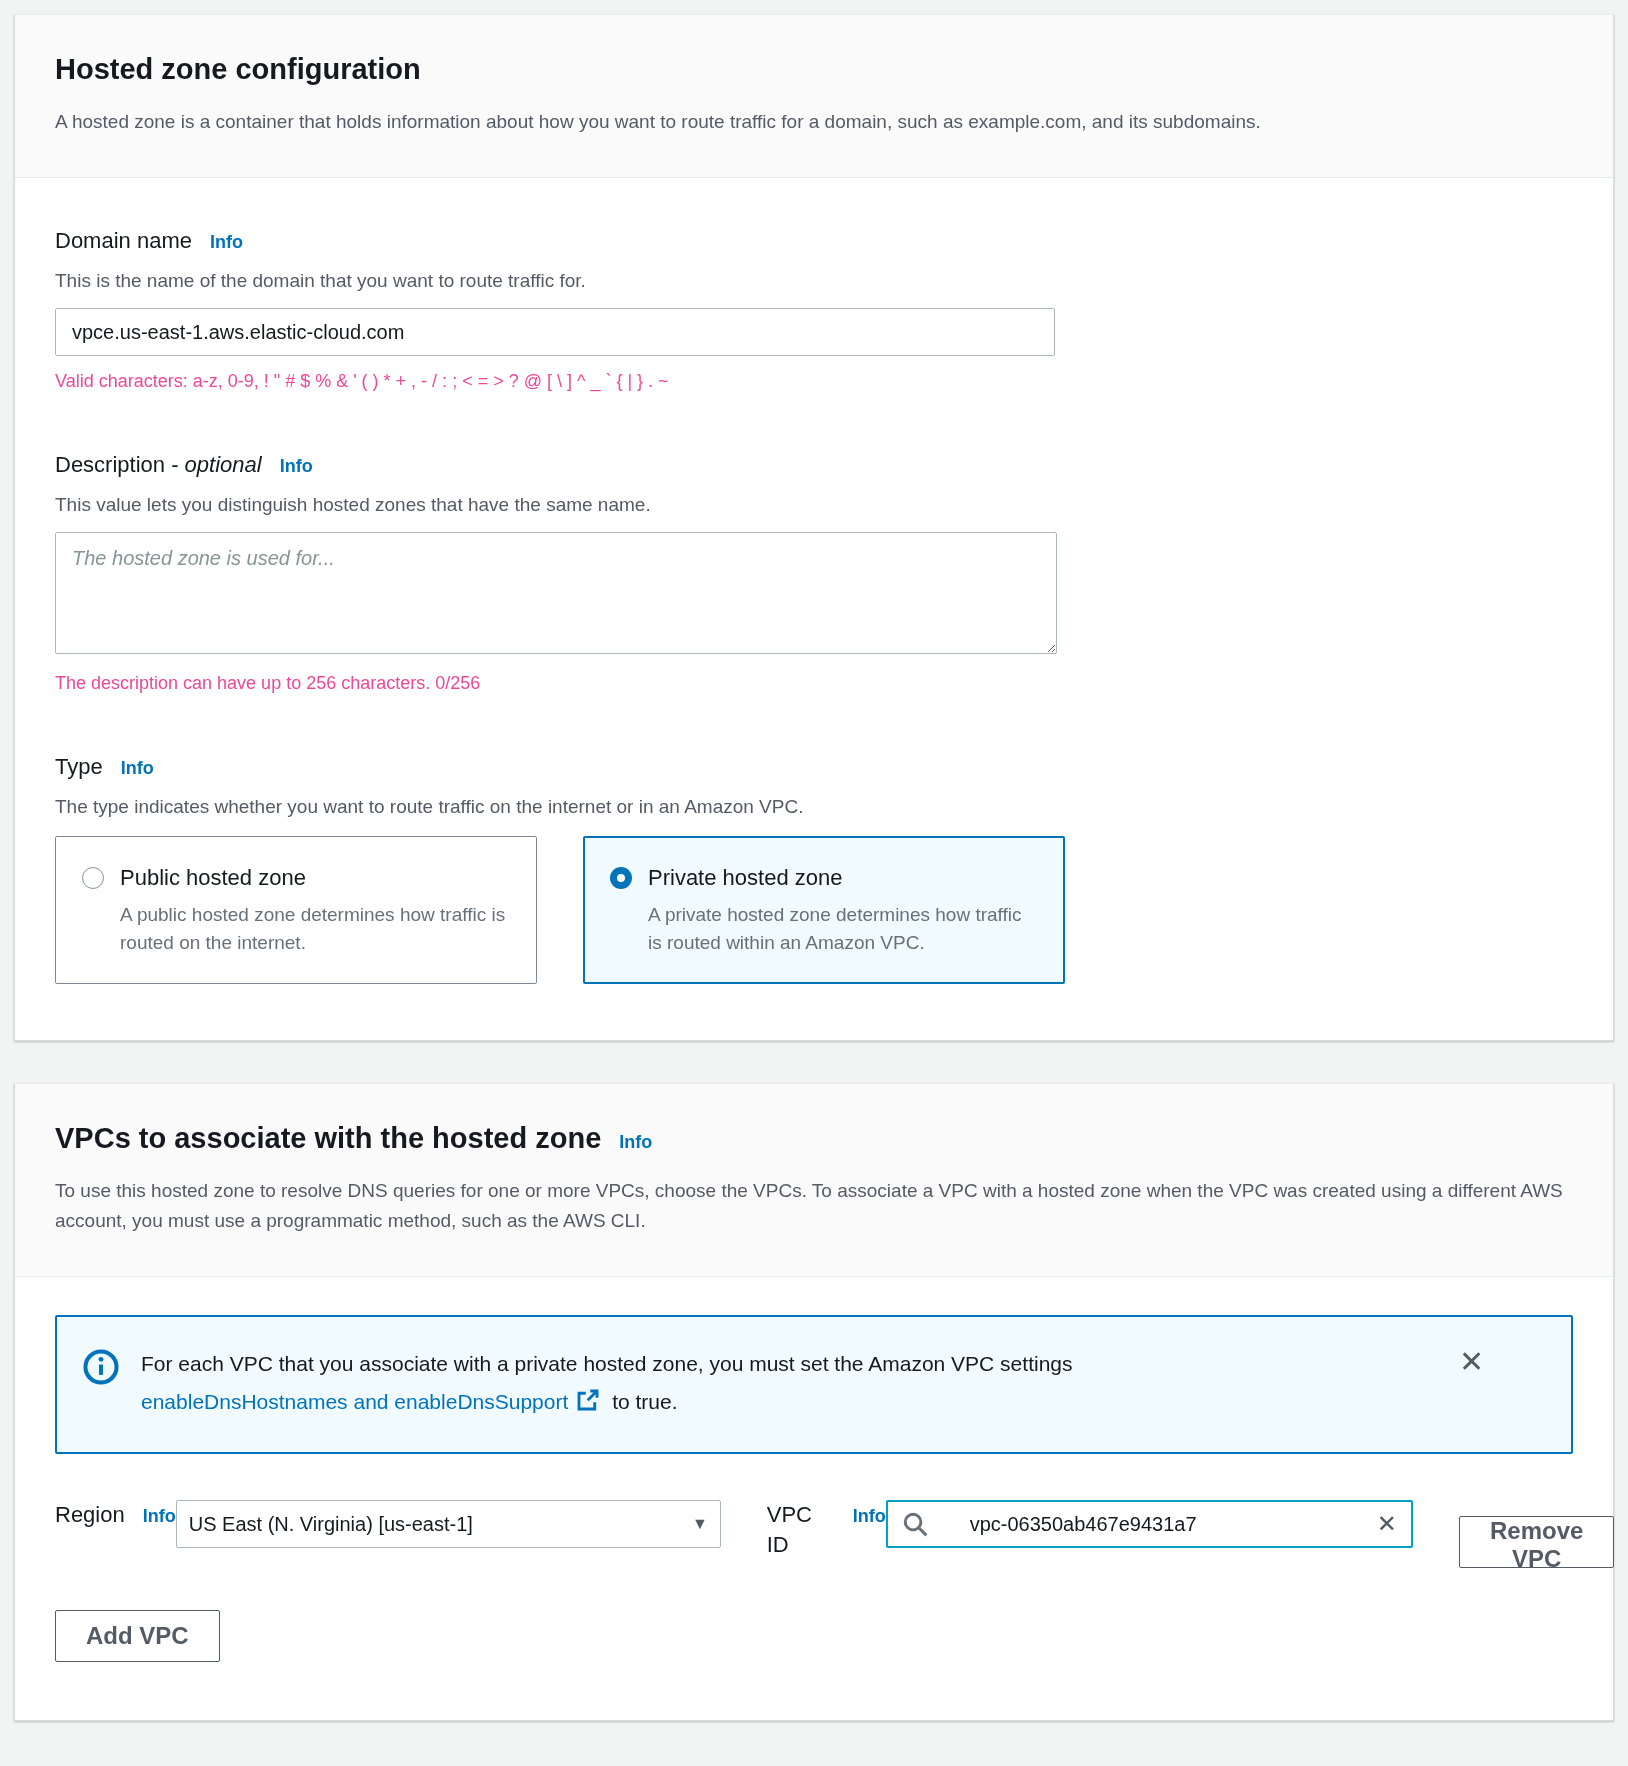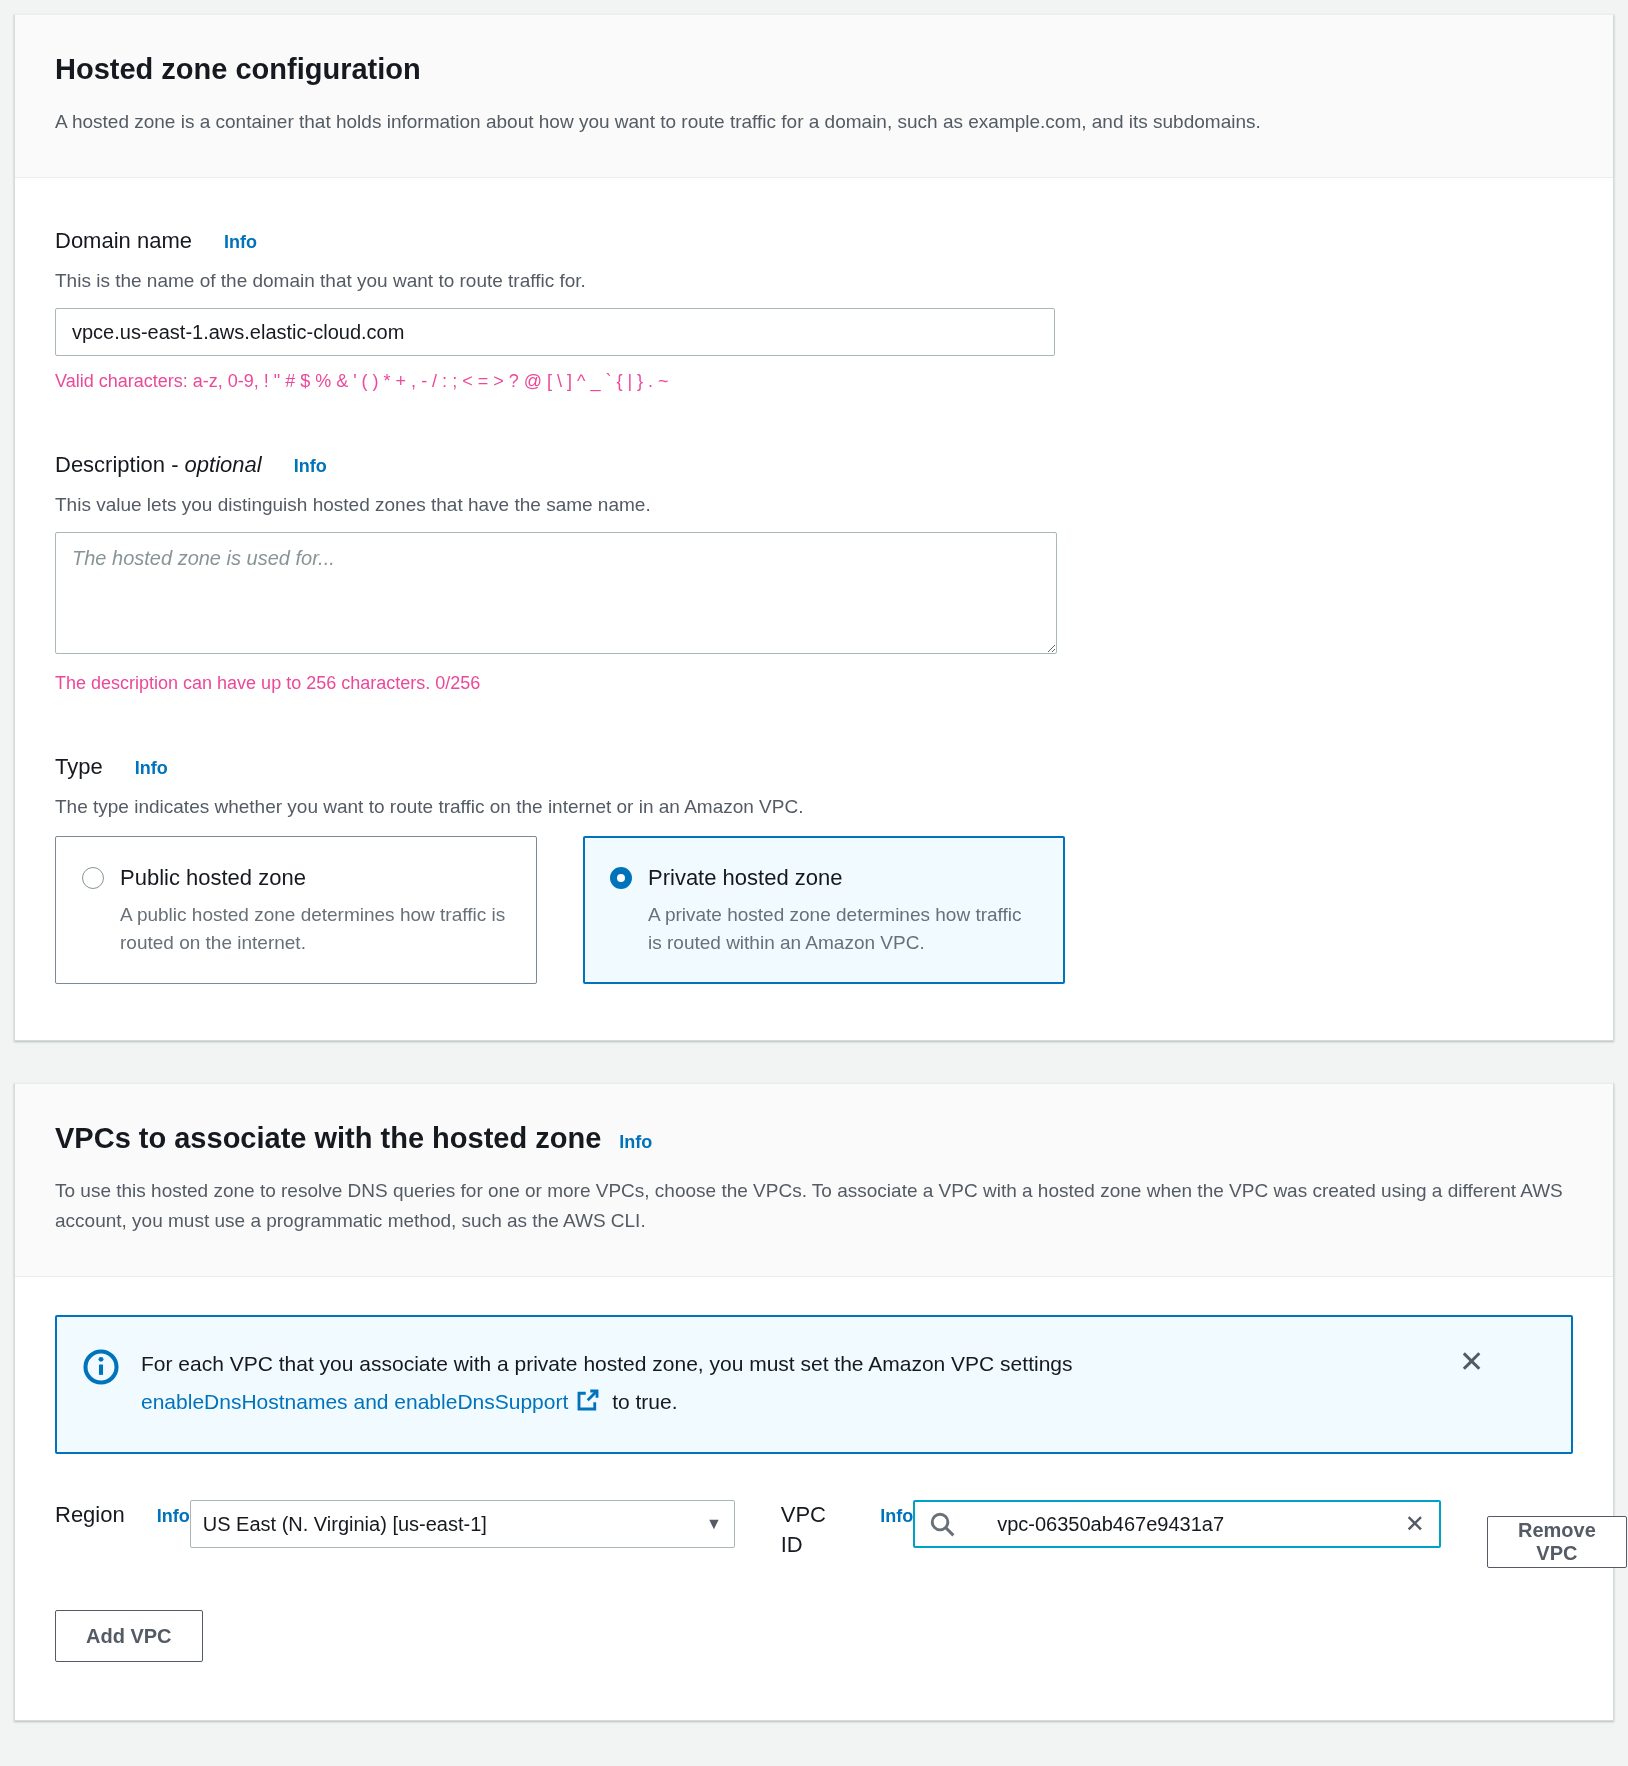--- a/index.html
+++ b/index.html
@@ -40,21 +40,21 @@
     line-height: 30px;
     color: #545b64;
   }
   .constrain { max-width: 1280px; }
 
   .card-body { padding: 48px 40px 56px; }
   .card-body-2 { padding: 38px 40px 58px; }
 
   .field { margin-bottom: 56px; }
   .field:last-child { margin-bottom: 0; }
-  .label-row { display: flex; align-items: baseline; gap: 32px; margin-bottom: 8px; }
+  .label-row { display: flex; align-items: baseline; gap: 18px; margin-bottom: 8px; }
   .label { font-size: 22px; line-height: 30px; color: #16191f; }
   .label .em { font-style: italic; }
   .info-link {
     font-size: 18px;
     font-weight: 700;
     color: #0073bb;
     text-decoration: none;
     cursor: pointer;
   }
   .hint { margin: 12px 0 14px; font-size: 19px; line-height: 26px; color: #545b64; }
@@ -181,21 +181,21 @@
     margin-left: 28px;
   }
   .clear-x { color: #545b64; font-size: 24px; line-height: 24px; cursor: pointer; user-select: none; }
 
   .btn {
     height: 52px;
     padding: 0 30px;
     background: #fff;
     border: 1px solid #545b64;
     border-radius: 2px;
-    font-size: 20px;
+    font-size: 24px;
     font-weight: 700;
     color: #545b64;
     font-family: inherit;
     cursor: pointer;
   }
 </style>
 </head>
 <body>
 
 <div class="page">

